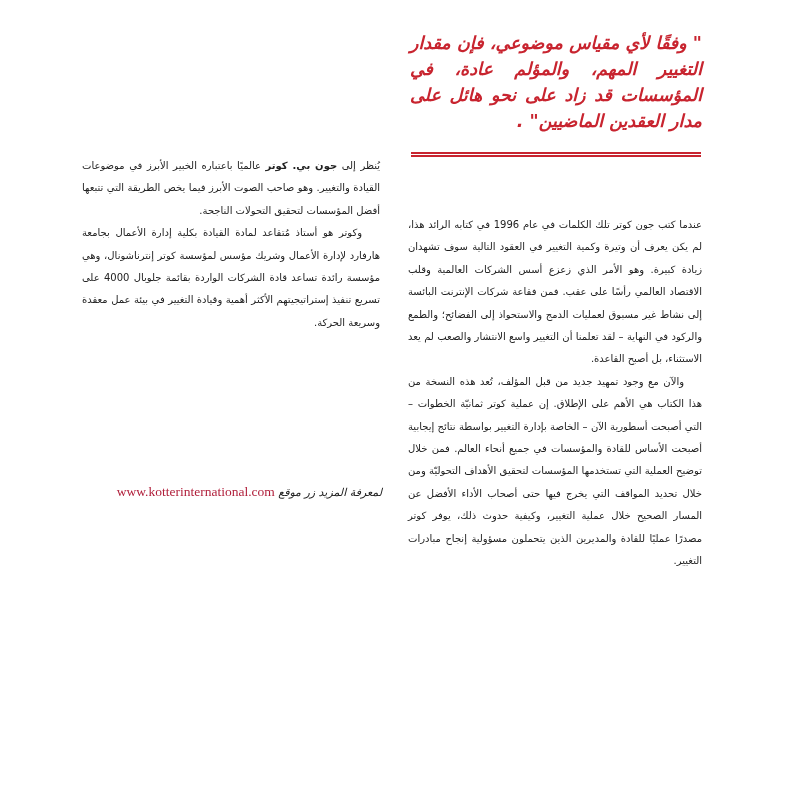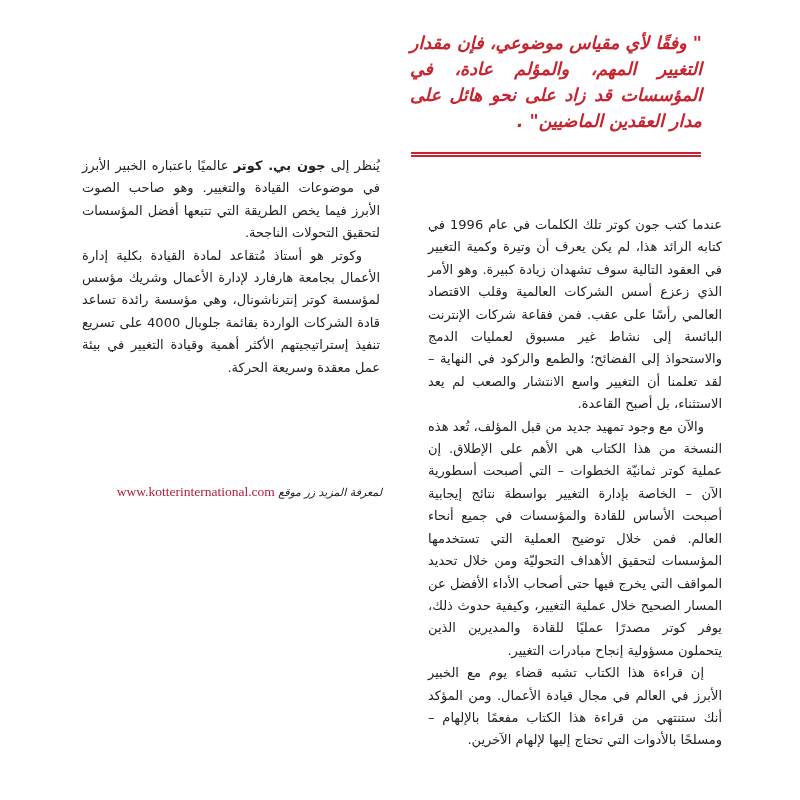--- a/index.html
+++ b/index.html
@@ -14,27 +14,27 @@
       font-size: 17.5px; line-height: 26px;
     }
     .quote-rule {
       position: absolute; left: 411px; top: 152px; width: 290px; height: 5px;
       border-top: 2px solid #c8242f; border-bottom: 2px solid #c8242f;
       box-sizing: border-box;
     }
 
     .col {
       position: absolute; direction: rtl; text-align: justify;
-      font-family: "DejaVu Sans", sans-serif; font-size: 13px; line-height: 22.4px;
+      font-family: "DejaVu Sans", sans-serif; font-size: 10px; line-height: 22.4px;
       color: #222;
     }
     .col p { margin: 0; text-indent: 0; }
     .col p.indent { text-indent: 18px; }
 
-    .col-right { left: 428px; top: 214px; width: 294px; }
+    .col-right { left: 408px; top: 214px; width: 294px; }
     .col-left  { left: 82px;  top: 155px; width: 298px; }
 
     .bold { font-weight: bold; }
 
     .more-info {
       position: absolute; left: 98px; top: 484px; width: 284px;
       direction: rtl; white-space: nowrap;
       font-size: 11px; line-height: 16px;
     }
     .more-label { font-style: italic; color: #222; }
@@ -43,21 +43,20 @@
   </style>
 </head>
 <body>
 
 <div class="pull-quote">" وفقًا لأي مقياس موضوعي، فإن مقدار التغيير المهم، والمؤلم عادة، في المؤسسات قد زاد على نحو هائل على مدار العقدين الماضيين" .</div>
 <div class="quote-rule"></div>
 
 <div class="col col-right">
   <p>عندما كتب جون كوتر تلك الكلمات في عام 1996 في كتابه الرائد هذا، لم يكن يعرف أن وتيرة وكمية التغيير في العقود التالية سوف تشهدان زيادة كبيرة. وهو الأمر الذي زعزع أسس الشركات العالمية وقلب الاقتصاد العالمي رأسًا على عقب. فمن فقاعة شركات الإنترنت البائسة إلى نشاط غير مسبوق لعمليات الدمج والاستحواذ إلى الفضائح؛ والطمع والركود في النهاية – لقد تعلمنا أن التغيير واسع الانتشار والصعب لم يعد الاستثناء، بل أصبح القاعدة.</p>
   <p class="indent">والآن مع وجود تمهيد جديد من قبل المؤلف، تُعد هذه النسخة من هذا الكتاب هي الأهم على الإطلاق. إن عملية كوتر ثمانيّة الخطوات – التي أصبحت أسطورية الآن – الخاصة بإدارة التغيير بواسطة نتائج إيجابية أصبحت الأساس للقادة والمؤسسات في جميع أنحاء العالم. فمن خلال توضيح العملية التي تستخدمها المؤسسات لتحقيق الأهداف التحوليّة ومن خلال تحديد المواقف التي يخرج فيها حتى أصحاب الأداء الأفضل عن المسار الصحيح خلال عملية التغيير، وكيفية حدوث ذلك، يوفر كوتر مصدرًا عمليًا للقادة والمديرين الذين يتحملون مسؤولية إنجاح مبادرات التغيير.</p>
-  <p class="indent">إن قراءة هذا الكتاب تشبه قضاء يوم مع الخبير الأبرز في العالم في مجال قيادة الأعمال. ومن المؤكد أنك ستنتهي من قراءة هذا الكتاب مفعمًا بالإلهام – ومسلحًا بالأدوات التي تحتاج إليها لإلهام الآخرين.</p>
 </div>
 
 <div class="col col-left">
   <p><span>يُنظر إلى </span><span class="bold">جون بي. كوتر</span><span> عالميًا باعتباره الخبير الأبرز في موضوعات القيادة والتغيير. وهو صاحب الصوت الأبرز فيما يخص الطريقة التي تتبعها أفضل المؤسسات لتحقيق التحولات الناجحة.</span></p>
   <p class="indent">وكوتر هو أستاذ مُتقاعد لمادة القيادة بكلية إدارة الأعمال بجامعة هارفارد لإدارة الأعمال وشريك مؤسس لمؤسسة كوتر إنترناشونال، وهي مؤسسة رائدة تساعد قادة الشركات الواردة بقائمة جلوبال 4000 على تسريع تنفيذ إستراتيجيتهم الأكثر أهمية وقيادة التغيير في بيئة عمل معقدة وسريعة الحركة.</p>
 </div>
 
 <div class="more-info">
   <span class="more-label">لمعرفة المزيد زر موقع</span>
   <a class="more-link">www.kotterinternational.com</a>

